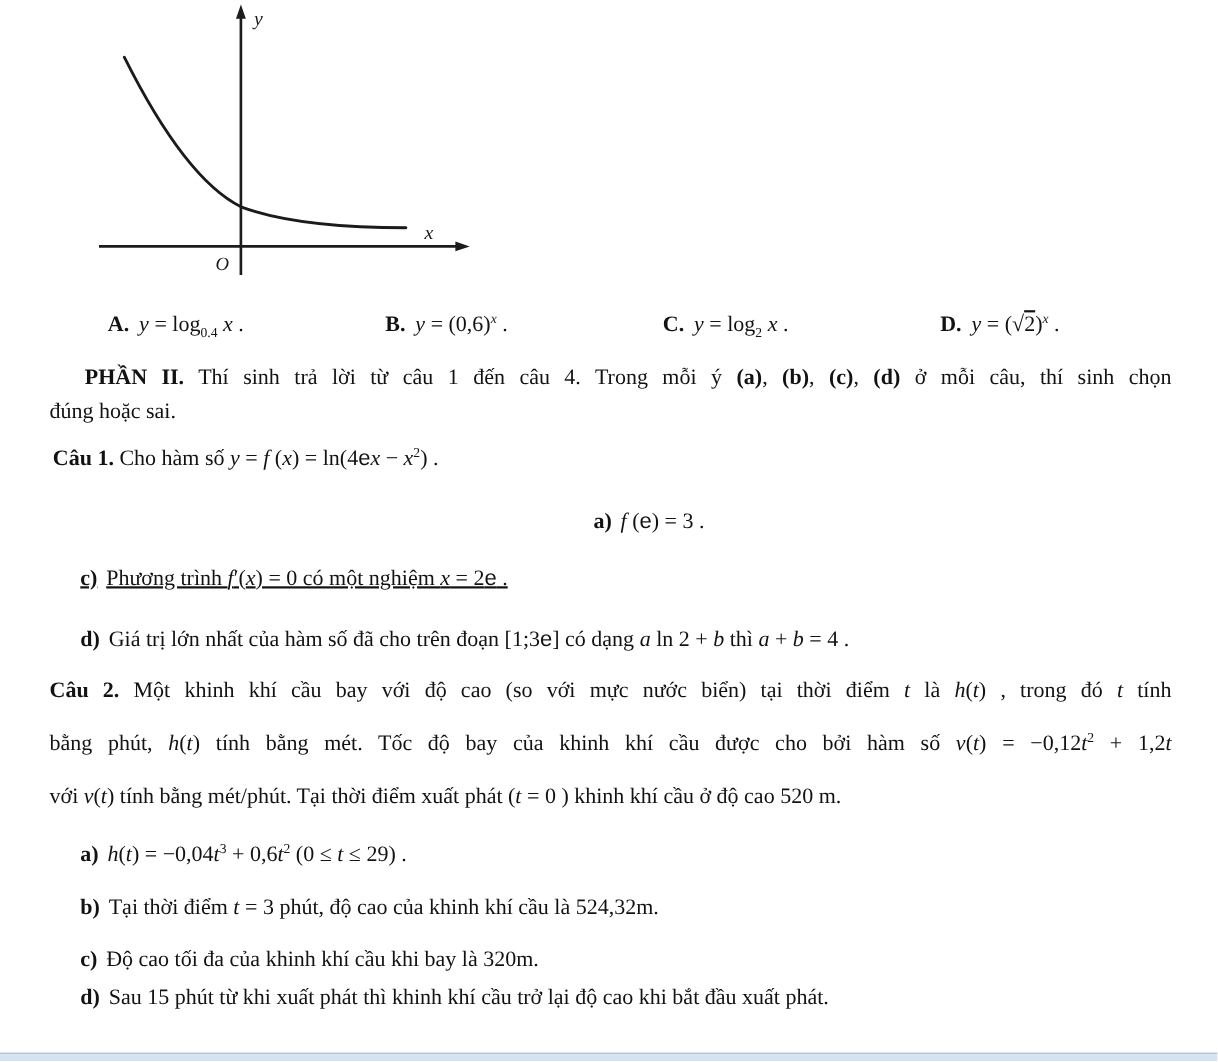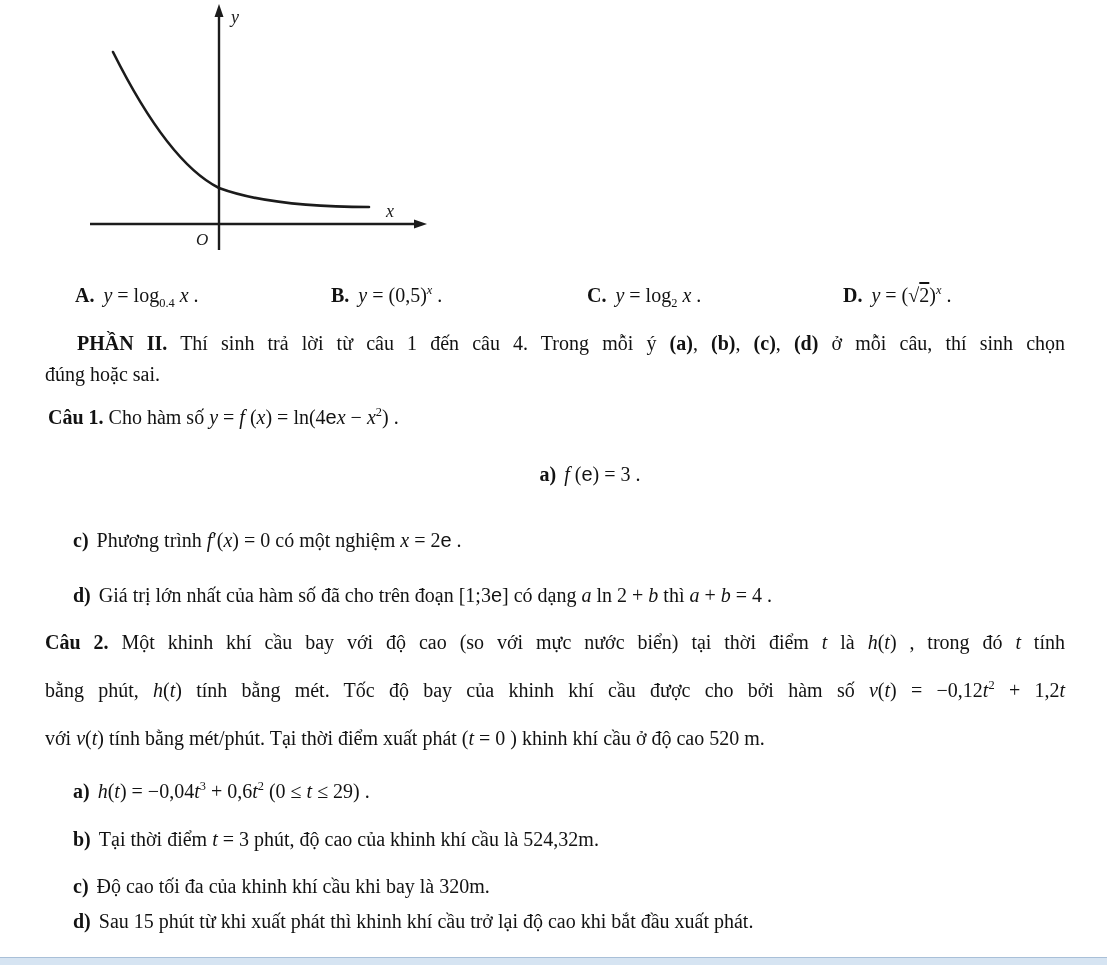--- a/index.html
+++ b/index.html
@@ -5,36 +5,36 @@
   html,body { margin:0; padding:0; background:#fff; }
   .page {
     position:relative; width:1107px; height:965px; overflow:hidden;
     background:#ffffff; color:#121212;
     font-family:"Liberation Serif", serif; font-size:20px;
   }
   
   .figure { margin-left:85px; width:350px; height:258px; }
   .figure svg text { font-family:"Liberation Serif", serif; font-style:italic; fill:#1b1b1b; }
   
-  .options-row { display:flex; padding-left:75px; margin-top:26px; height:30px; }
+  .options-row { display:flex; padding-left:98px; margin-top:26px; height:30px; }
   .option { width:256px; white-space:nowrap; }
   .opt-label { font-weight:bold; margin-right:9px; }
   
   .para { margin:0 42px 0 45px; line-height:31px; }
   .jl { text-align:justify; text-align-last:justify; }
   .indent { text-indent:32px; }
   .mt14 { margin-top:14px; } .mt12 { margin-top:12px;margin-left:48px; }
   .q2line { margin:0 42px 0 45px; line-height:32px; }
   .q2line.first { margin-top:15px; }
   .q2line.mid { margin-top:16px; }
   
   .item { margin-left:73px; line-height:31px; white-space:nowrap; }
   .item .item-label { font-weight:bold; margin-right:8px; }
   .q1a { margin-top:26px;text-align:center; } .q1b { margin-top:20px; }
-  .q1c { margin-top:35px; } .q1d { margin-top:24px; }
+  .q1c { margin-top:21px;text-decoration:underline; } .q1d { margin-top:24px; }
   .q2a { margin-top:22px; line-height:30px; }
   .q2b { margin-top:18px; line-height:30px; }
   .q2c { margin-top:17px; line-height:30px; }
   .q2d { margin-top:5px;  line-height:30px; }
   
   .run-r { }
   .run-i { font-style:italic; }
   .run-b { font-weight:bold; }
   .run-e { font-family:"Liberation Sans", sans-serif; }
   .run-s  { vertical-align:super; font-size:0.62em; line-height:0; }
@@ -66,21 +66,21 @@
       <text x="301" y="217" font-size="18">x</text>
       <text x="111" y="245" font-size="17">O</text>
     </svg>
   </div>
 
   <div class="options-row">
     <div class="option">
       <span class="opt-label">A.</span><span class="formula"><span class="run-i">y</span><span class="run-r"> = log</span><span class="run-u">0.4</span><span class="run-r"> </span><span class="run-i">x</span><span class="run-r"> .</span></span>
     </div>
     <div class="option">
-      <span class="opt-label">B.</span><span class="formula"><span class="run-i">y</span><span class="run-r"> = (0,5)</span><span class="run-si">x</span><span class="run-r"> .</span></span>
+      <span class="opt-label">B.</span><span class="formula"><span class="run-i">y</span><span class="run-r"> = (0,6)</span><span class="run-si">x</span><span class="run-r"> .</span></span>
     </div>
     <div class="option">
       <span class="opt-label">C.</span><span class="formula"><span class="run-i">y</span><span class="run-r"> = log</span><span class="run-u">2</span><span class="run-r"> </span><span class="run-i">x</span><span class="run-r"> .</span></span>
     </div>
     <div class="option">
       <span class="opt-label">D.</span><span class="formula"><span class="run-i">y</span><span class="run-r"> = (</span><span class="run-r">√</span><span class="run-ol">2</span><span class="run-r">)</span><span class="run-si">x</span><span class="run-r"> .</span></span>
     </div>
   </div>
 
   <p class="para jl indent mt14"><span class="run-b">PHẦN II.</span><span class="run-r"> Thí sinh trả lời từ câu 1 đến câu 4. Trong mỗi ý </span><span class="run-b">(a)</span><span class="run-r">, </span><span class="run-b">(b)</span><span class="run-r">, </span><span class="run-b">(c)</span><span class="run-r">, </span><span class="run-b">(d)</span><span class="run-r"> ở mỗi câu, thí sinh chọn</span></p>

